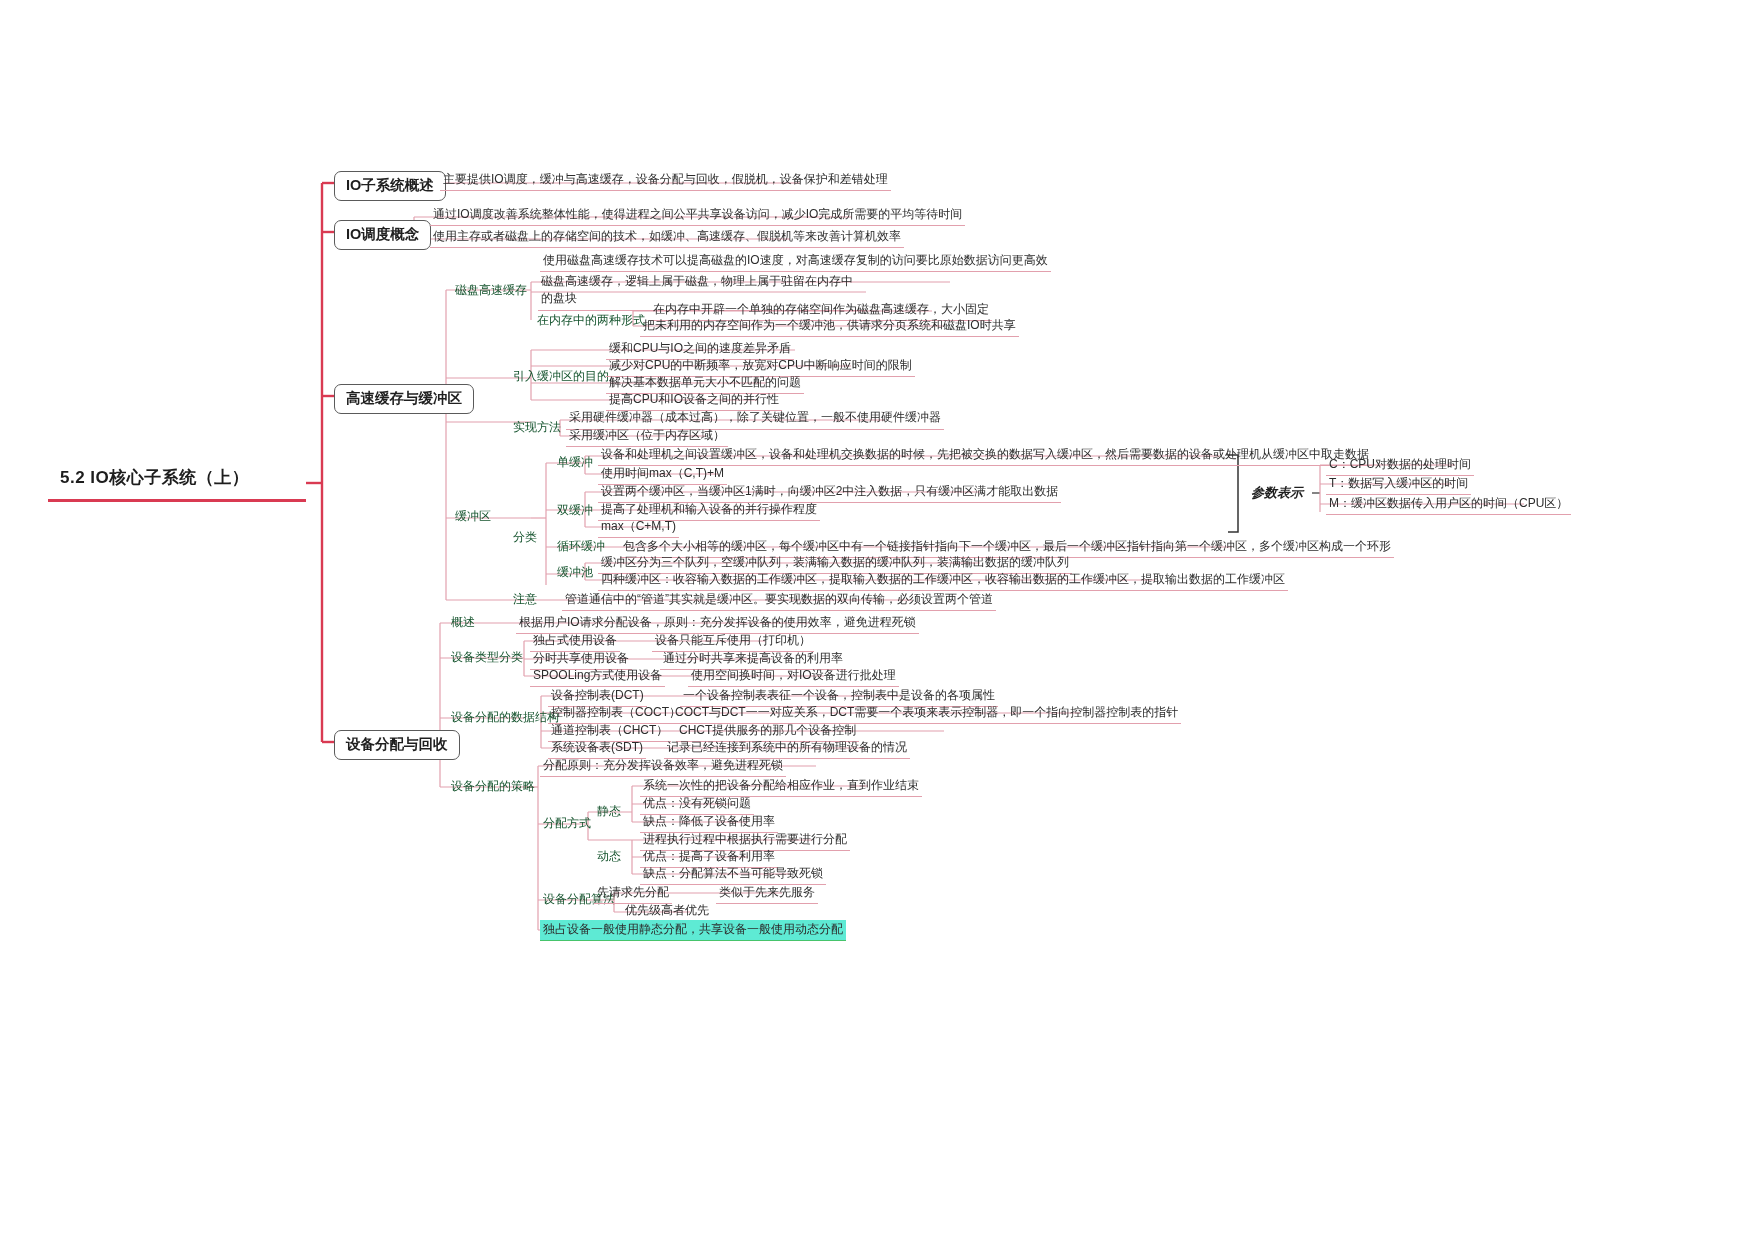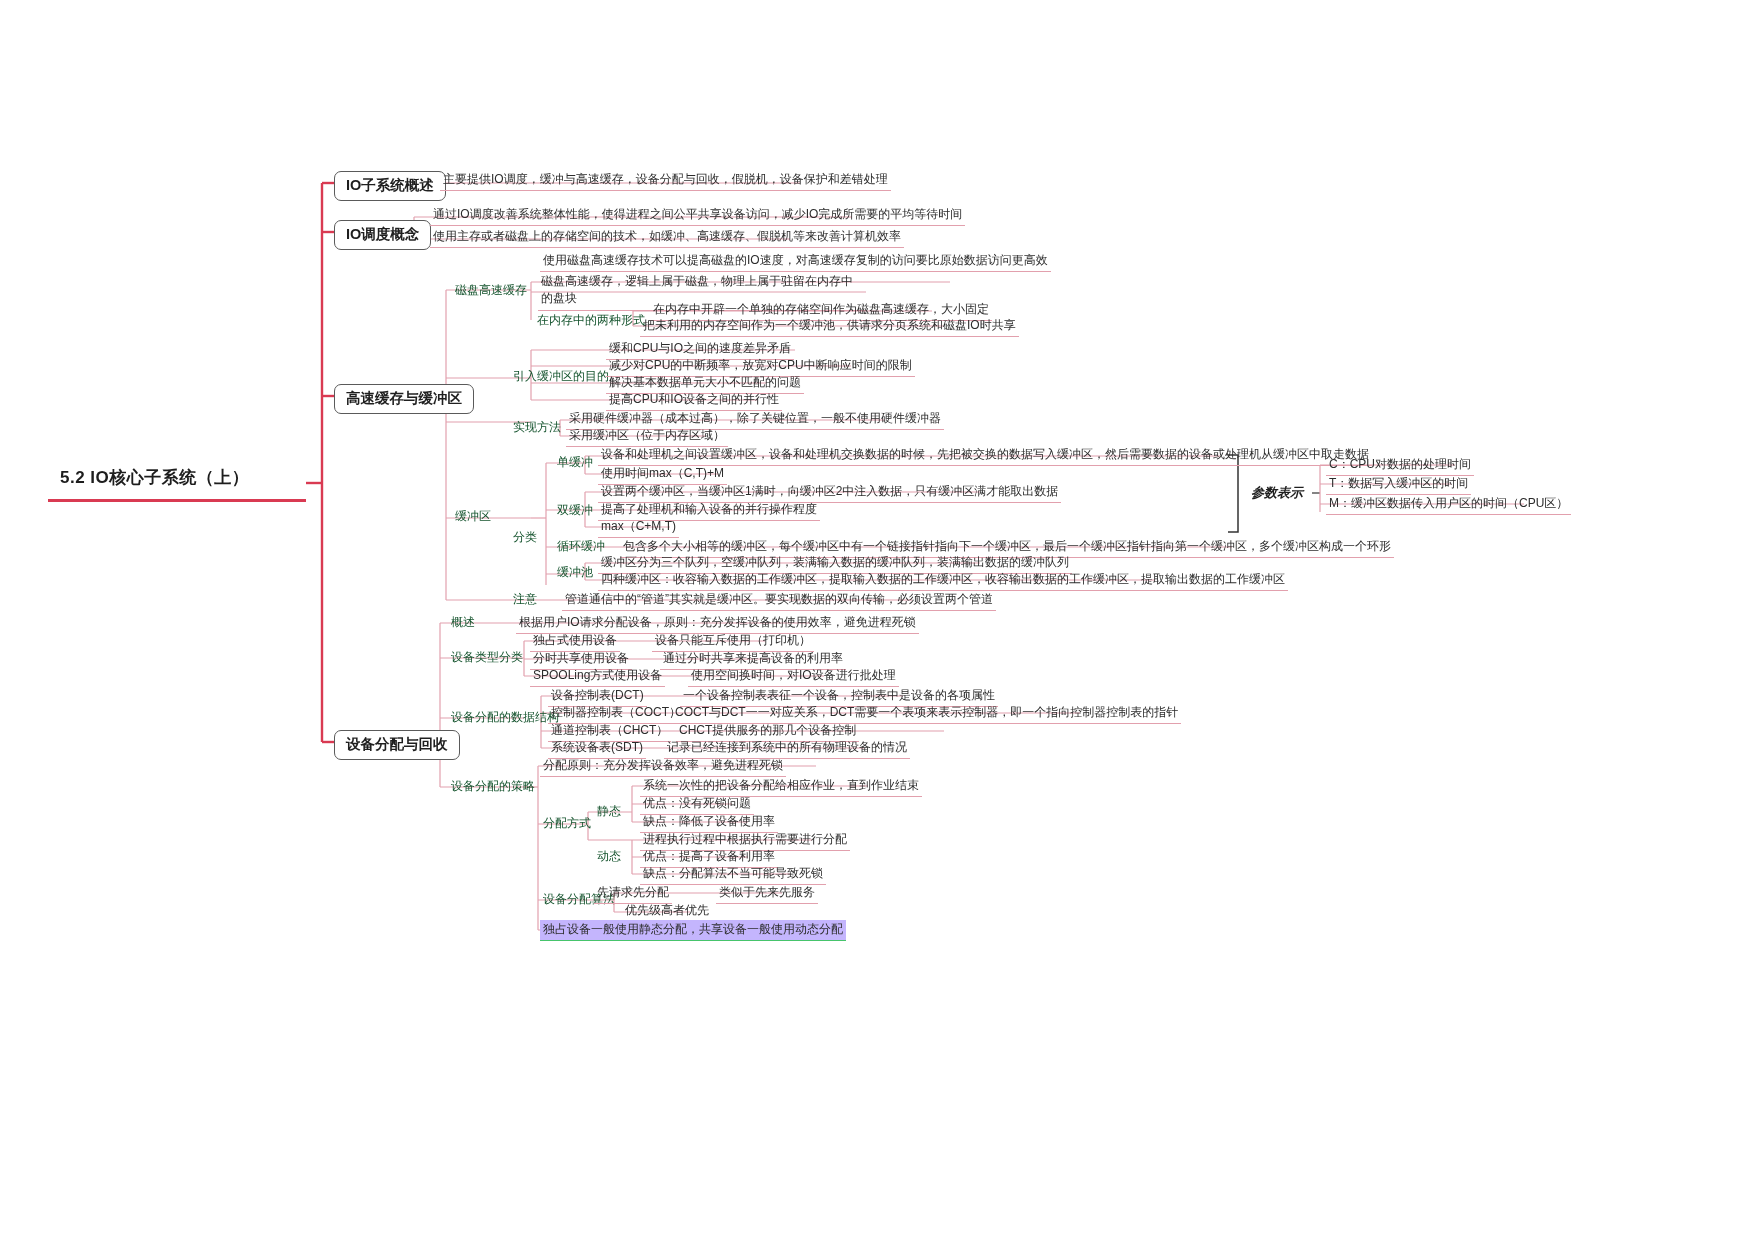--- a/index.html
+++ b/index.html
@@ -42,21 +42,21 @@
     font-size:12px;
     color:#2c2c2c;
     white-space:nowrap;
     line-height:1.45;
     padding:1px 3px 2px 3px;
   }
   .node.u{border-bottom:1.1px solid #e2a0ad;}
   .node.w{white-space:normal;}
   .node.cat{font-size:12px;color:#14532d;}
   .node.param-title{font-size:13px;font-weight:bold;font-style:italic;color:#1f1f1f;border:none;}
-  .node.hl{background:#c4b5fd;border-bottom:1.1px solid #46c46b;}
+  .node.hl{background:#5eead4;border-bottom:1.1px solid #46c46b;}
 </style>
 </head>
 <body>
 
 <div id="canvas">
 
   <svg id="wires" xmlns="http://www.w3.org/2000/svg">
     <g fill="none" stroke="#e2a0ad" stroke-width="1.2">
 
       <path d="M306 483 H322" stroke="#d93a52" stroke-width="2.4"></path>
@@ -193,21 +193,21 @@
   <div class="node u" style="left:650px;top:300px;">在内存中开辟一个单独的存储空间作为磁盘高速缓存，大小固定</div>
   <div class="node u" style="left:640px;top:316px;">把未利用的内存空间作为一个缓冲池，供请求分页系统和磁盘IO时共享</div>
 
   <div class="node cat" style="left:510px;top:367px;">引入缓冲区的目的</div>
   <div class="node u" style="left:606px;top:339px;">缓和CPU与IO之间的速度差异矛盾</div>
   <div class="node u" style="left:606px;top:356px;">减少对CPU的中断频率，放宽对CPU中断响应时间的限制</div>
   <div class="node u" style="left:606px;top:373px;">解决基本数据单元大小不匹配的问题</div>
   <div class="node u" style="left:606px;top:390px;">提高CPU和IO设备之间的并行性</div>
 
   <div class="node cat" style="left:510px;top:418px;">实现方法</div>
-  <div class="node u" style="left:566px;top:409px;">采用硬件缓冲器（成本过高），除了关键位置，一般不使用硬件缓冲器</div>
+  <div class="node u" style="left:566px;top:409px;font-family:Liberation Mono, monospace;">采用硬件缓冲器（成本过高），除了关键位置，一般不使用硬件缓冲器</div>
   <div class="node u" style="left:566px;top:426px;">采用缓冲区（位于内存区域）</div>
 
   <div class="node cat" style="left:452px;top:507px;">缓冲区</div>
   <div class="node cat" style="left:510px;top:528px;">分类</div>
 
   <div class="node cat" style="left:554px;top:453px;">单缓冲</div>
   <div class="node u" style="left:598px;top:445px;">设备和处理机之间设置缓冲区，设备和处理机交换数据的时候，先把被交换的数据写入缓冲区，然后需要数据的设备或处理机从缓冲区中取走数据</div>
   <div class="node u" style="left:598px;top:464px;">使用时间max（C,T)+M</div>
 
   <div class="node cat" style="left:554px;top:501px;">双缓冲</div>

